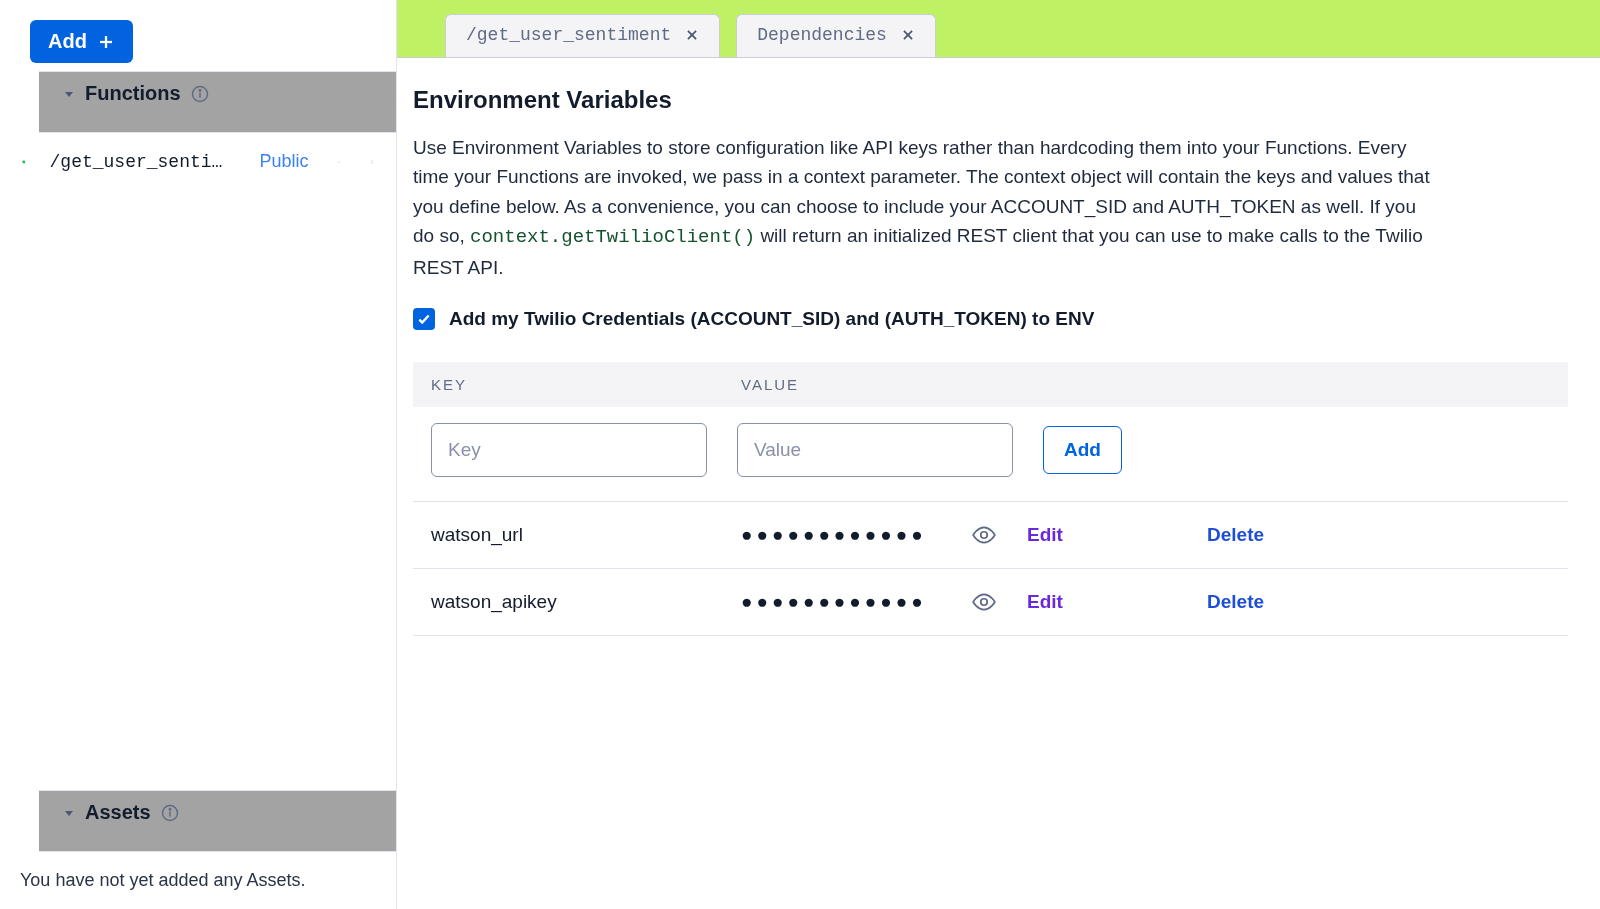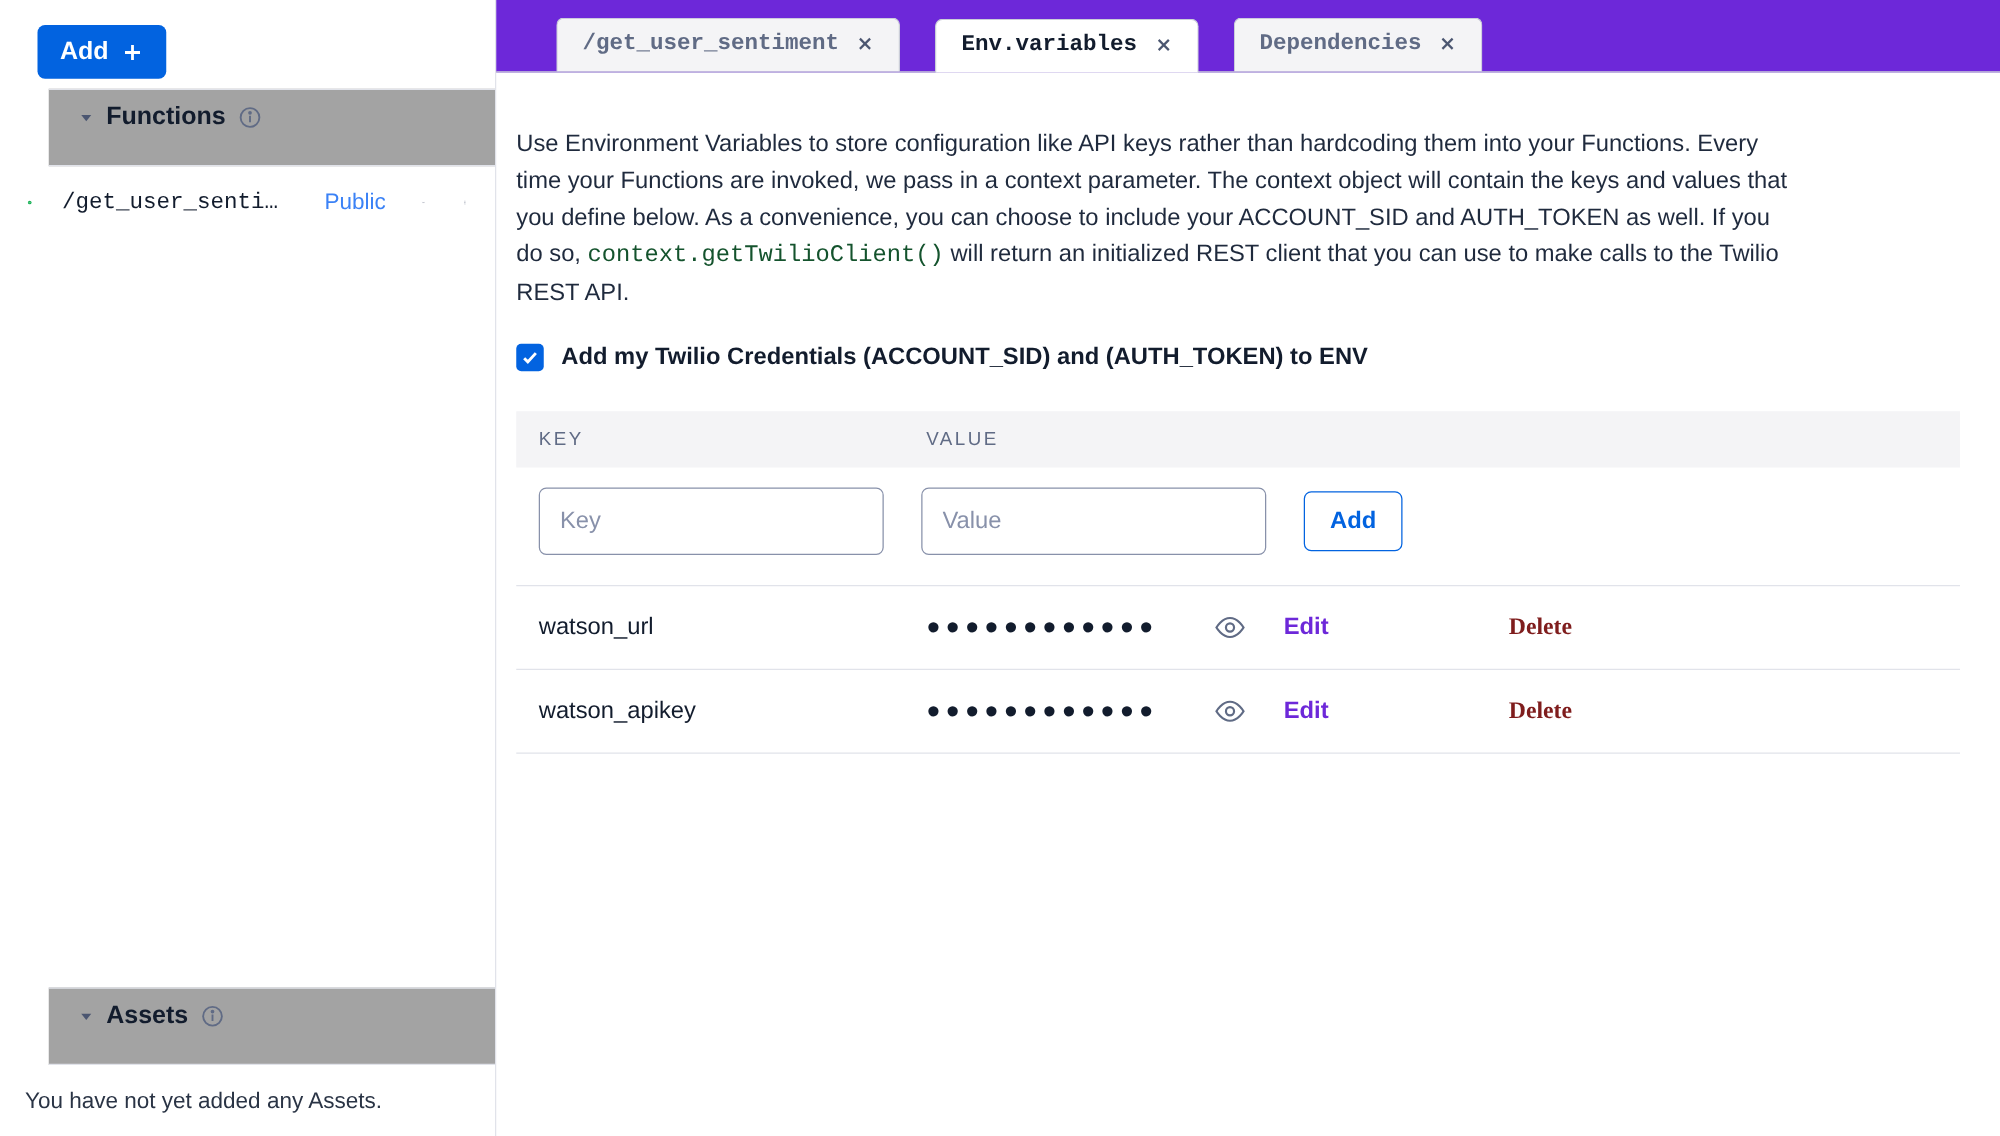--- a/index.html
+++ b/index.html
@@ -20,21 +20,21 @@
   .status-dot { width:18px; height:18px; }
   .func-name { font-family: "SFMono-Regular", Consolas, "Liberation Mono", Menlo, monospace; font-size:18px; flex:0 0 auto; max-width:180px; overflow:hidden; text-overflow:ellipsis; white-space:nowrap; }
   .visibility { color:#3b82f6; font-size:18px; margin-left:6px; }
   .chev { width:18px; height:18px; color:#4B5671; margin-left:4px; }
   .kebab { width:20px; height:20px; color:#4B5671; margin-left:6px; }
   .spacer-flex { flex:1; }
   .assets-body { padding:18px 20px; font-size:18px; color:#2A3445; }
 
   
   .main { flex:1; display:flex; flex-direction:column; min-width:0; }
-  .tabs { display:flex; align-items:flex-end; background:#6d28d9; border-bottom:1px solid #CACDD8; padding-left:48px; padding-top:14px; gap:12px;font-weight:bold; }
+  .tabs { display:flex; align-items:flex-end; background:#bef264; border-bottom:1px solid #CACDD8; padding-left:48px; padding-top:14px; gap:0; }
   .tab { display:flex; align-items:center; gap:14px; padding:10px 20px 12px 20px; border:1px solid #CACDD8; border-bottom:none; font-family: "SFMono-Regular", Consolas, "Liberation Mono", Menlo, monospace; font-size:18px; color:#606B85; background:#F4F4F6; border-radius:6px 6px 0 0; margin-right:16px; cursor:pointer; }
   .tab.active { background:#fff; color:#121C2D; position:relative; top:1px; }
   .tab .close { width:14px; height:14px; color:#4B5671; }
 
   .content { padding:24px 32px 24px 16px; overflow:auto; }
   .page-title { font-size:24px; font-weight:800; margin:4px 0 18px 0; }
   .desc { font-size:19px; line-height:1.55; color:#1F2A3D; max-width:1020px; }
   .desc code { font-family: "SFMono-Regular", Consolas, "Liberation Mono", Menlo, monospace; color:#14532d; }
   .checkbox-row { display:flex; align-items:center; gap:14px; margin-top:26px; }
   .checkbox { width:22px; height:22px; border-radius:4px; background:#0263E0; display:flex; align-items:center; justify-content:center; }
@@ -47,21 +47,21 @@
   .col-value { width:310px; }
   .add-row { display:flex; align-items:center; gap:30px; padding:16px 18px 24px 18px; border-bottom:1px solid #E1E3EA; }
   .text-input { width:276px; height:54px; border:1px solid #8891AA; border-radius:6px; font-size:19px; padding:0 16px; color:#121C2D; }
   .text-input::placeholder { color:#8891AA; }
   .btn-outline { border:1px solid #0263E0; background:#fff; color:#0263E0; font-weight:700; font-size:19px; padding:12px 20px; border-radius:6px; cursor:pointer; }
   .row { display:flex; align-items:center; padding:20px 18px; border-bottom:1px solid #E1E3EA; font-size:19px; }
   .row .k { width:310px; }
   .row .v { width:230px; letter-spacing:4px; font-weight:700; color:#121C2D; }
   .eye { width:26px; height:26px; color:#606B85; margin-left:0; margin-right:30px; }
   .link-edit { color:#6d28d9; font-weight:700; width:180px; cursor:pointer; }
-  .link-delete { color:#7f1d1d; font-weight:700; cursor:pointer;font-family:Liberation Serif, serif; }
+  .link-delete { color:#1d4ed8; font-weight:700; cursor:pointer; }
 </style>
 </head>
 <body>
 
 <div class="sidebar">
   <div class="sidebar-top">
     <button class="add-btn">
       <span>Add</span>
       <svg viewBox="0 0 24 24" fill="none" stroke="currentColor" stroke-width="3">
           <line x1="12" y1="4" x2="12" y2="20"></line>
@@ -119,37 +119,31 @@
 
 <div class="main">
   <div class="tabs">
     <div class="tab">
       <span>/get_user_sentiment</span>
       <svg class="close" viewBox="0 0 24 24" fill="none" stroke="currentColor" stroke-width="3">
           <line x1="5" y1="5" x2="19" y2="19"></line>
           <line x1="19" y1="5" x2="5" y2="19"></line>
         </svg>
     </div>
-    <div class="tab active">
-      <span>Env.variables</span>
-      <svg class="close" viewBox="0 0 24 24" fill="none" stroke="currentColor" stroke-width="3">
-          <line x1="5" y1="5" x2="19" y2="19"></line>
-          <line x1="19" y1="5" x2="5" y2="19"></line>
-        </svg>
-    </div>
     <div class="tab">
       <span>Dependencies</span>
       <svg class="close" viewBox="0 0 24 24" fill="none" stroke="currentColor" stroke-width="3">
           <line x1="5" y1="5" x2="19" y2="19"></line>
           <line x1="19" y1="5" x2="5" y2="19"></line>
         </svg>
     </div>
   </div>
 
   <div class="content">
+    <h1 class="page-title">Environment Variables</h1>
 
     <p class="desc">
       <span>Use Environment Variables to store configuration like API keys rather than hardcoding them into your Functions. Every time your Functions are invoked, we pass in a context parameter. The context object will contain the keys and values that you define below. As a convenience, you can choose to include your ACCOUNT_SID and AUTH_TOKEN as well. If you do so, </span>
       <code>context.getTwilioClient()</code>
       <span> will return an initialized REST client that you can use to make calls to the Twilio REST API.</span>
     </p>
 
     <div class="checkbox-row">
       <div class="checkbox">
         <svg viewBox="0 0 24 24" fill="none" stroke="currentColor" stroke-width="4">

